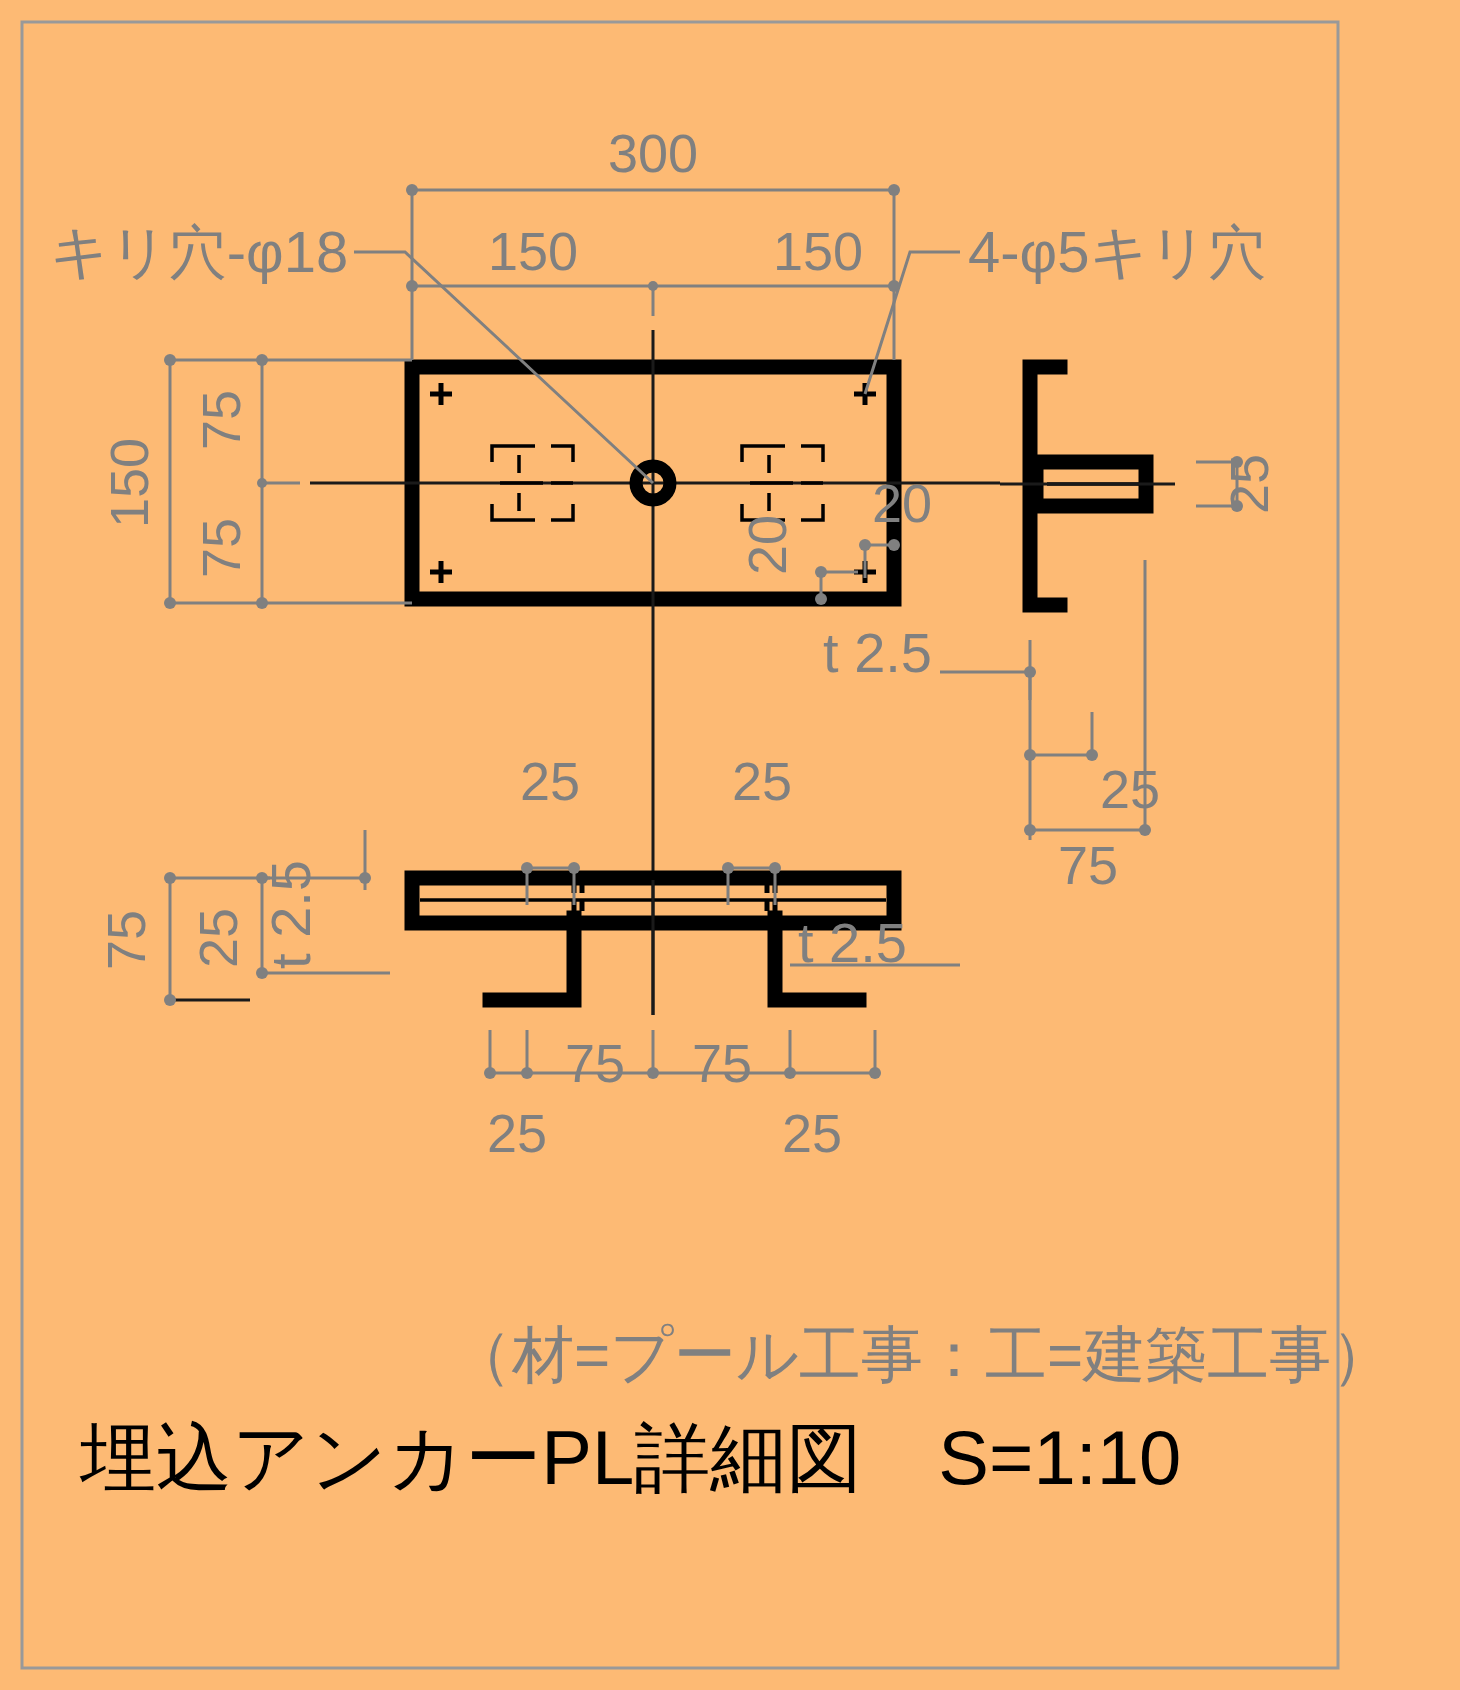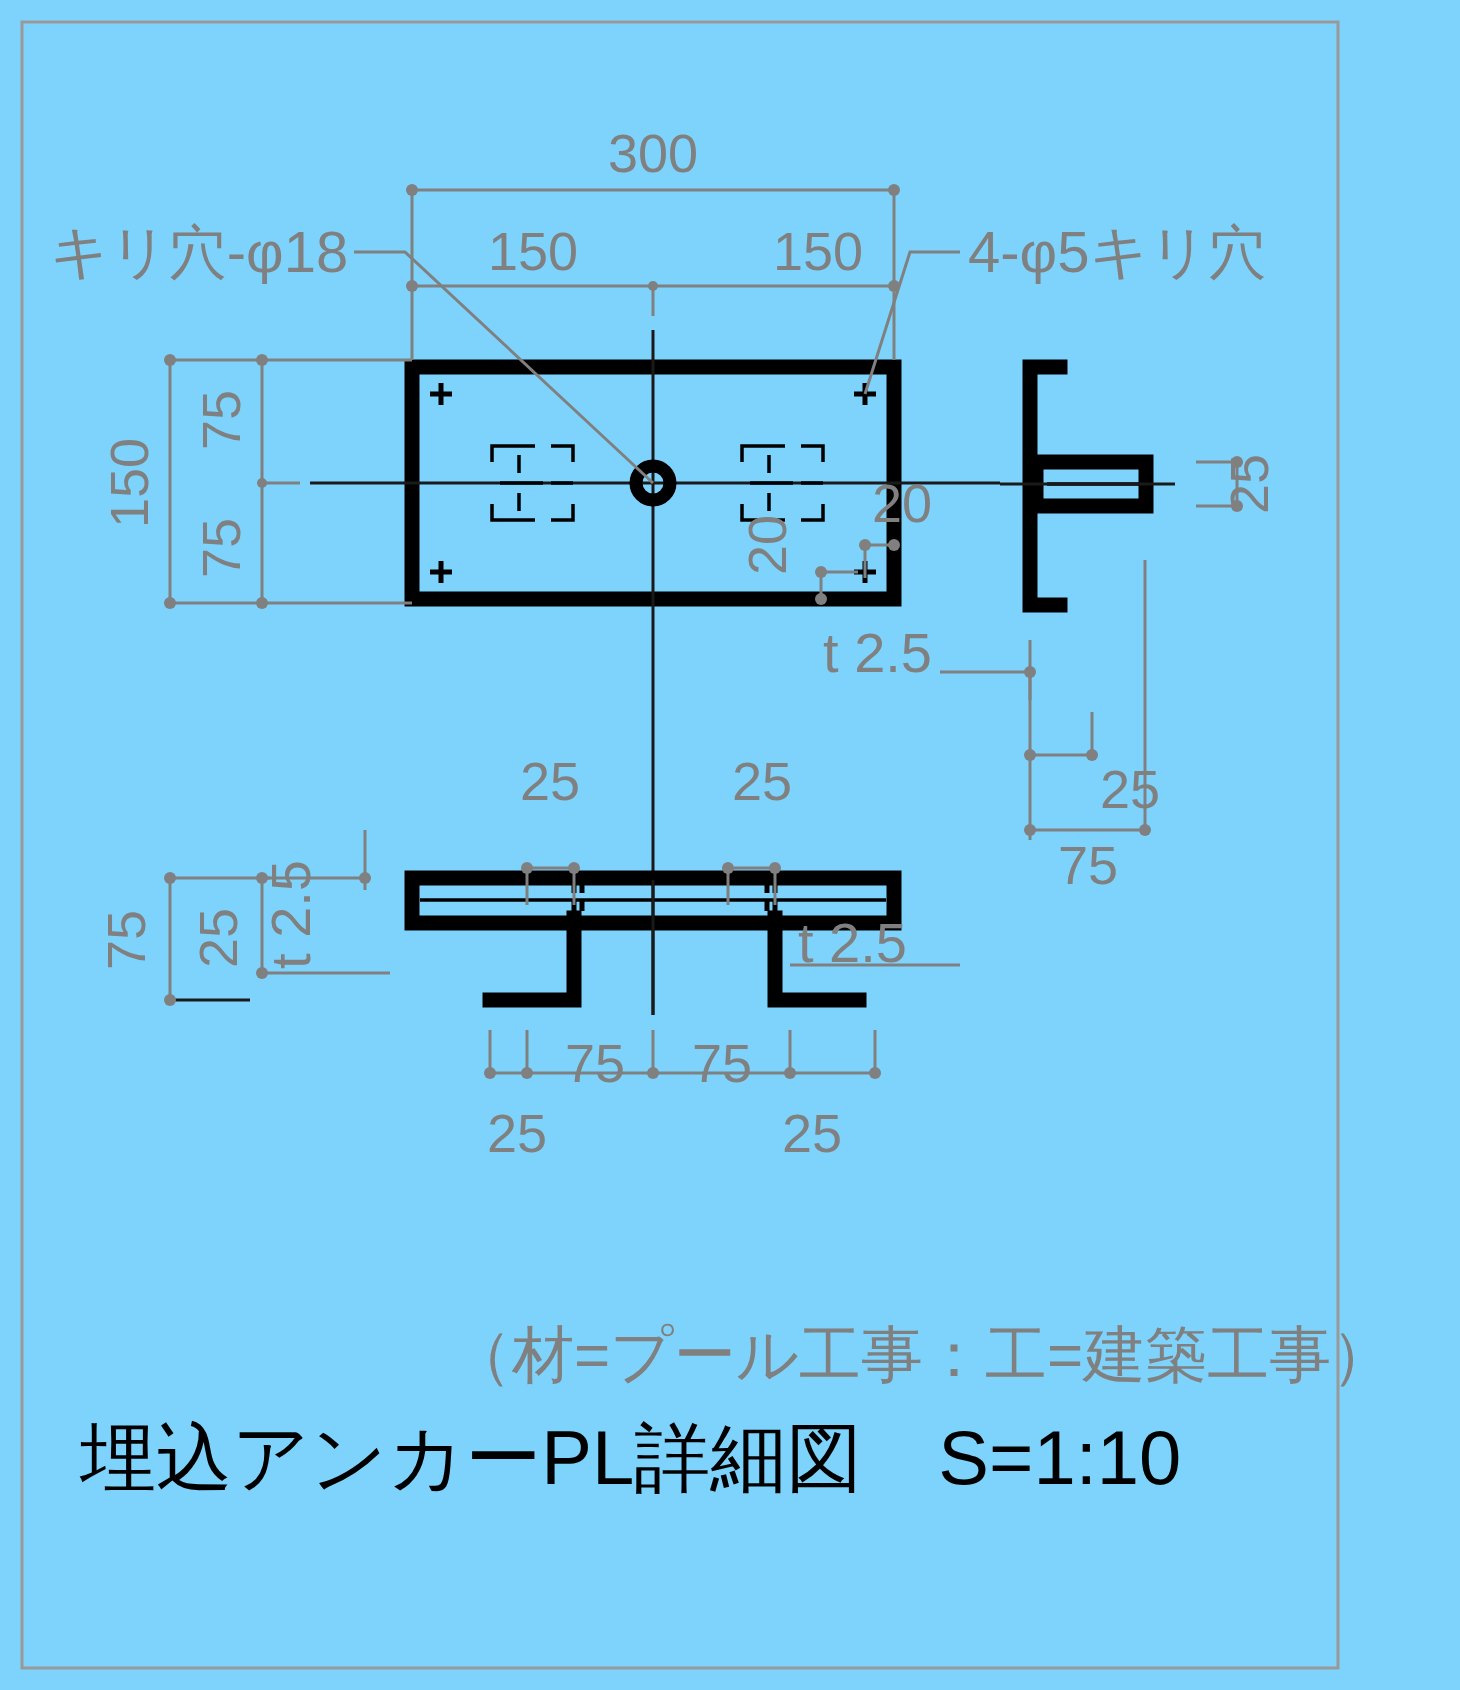--- a/index.html
+++ b/index.html
@@ -7,21 +7,21 @@
     padding: 0;
     background: #ffffff;
   }
   body {
     font-family: "Liberation Sans", sans-serif;
   }
   #sheet {
     position: relative;
     width: 1460px;
     height: 1690px;
-    background: #7dd3fc;
+    background: #fdba74;
     overflow: hidden;
   }
   #drawing-svg {
     position: absolute;
     left: 0;
     top: 0;
     width: 1460px;
     height: 1690px;
   }
   .dimtext {

